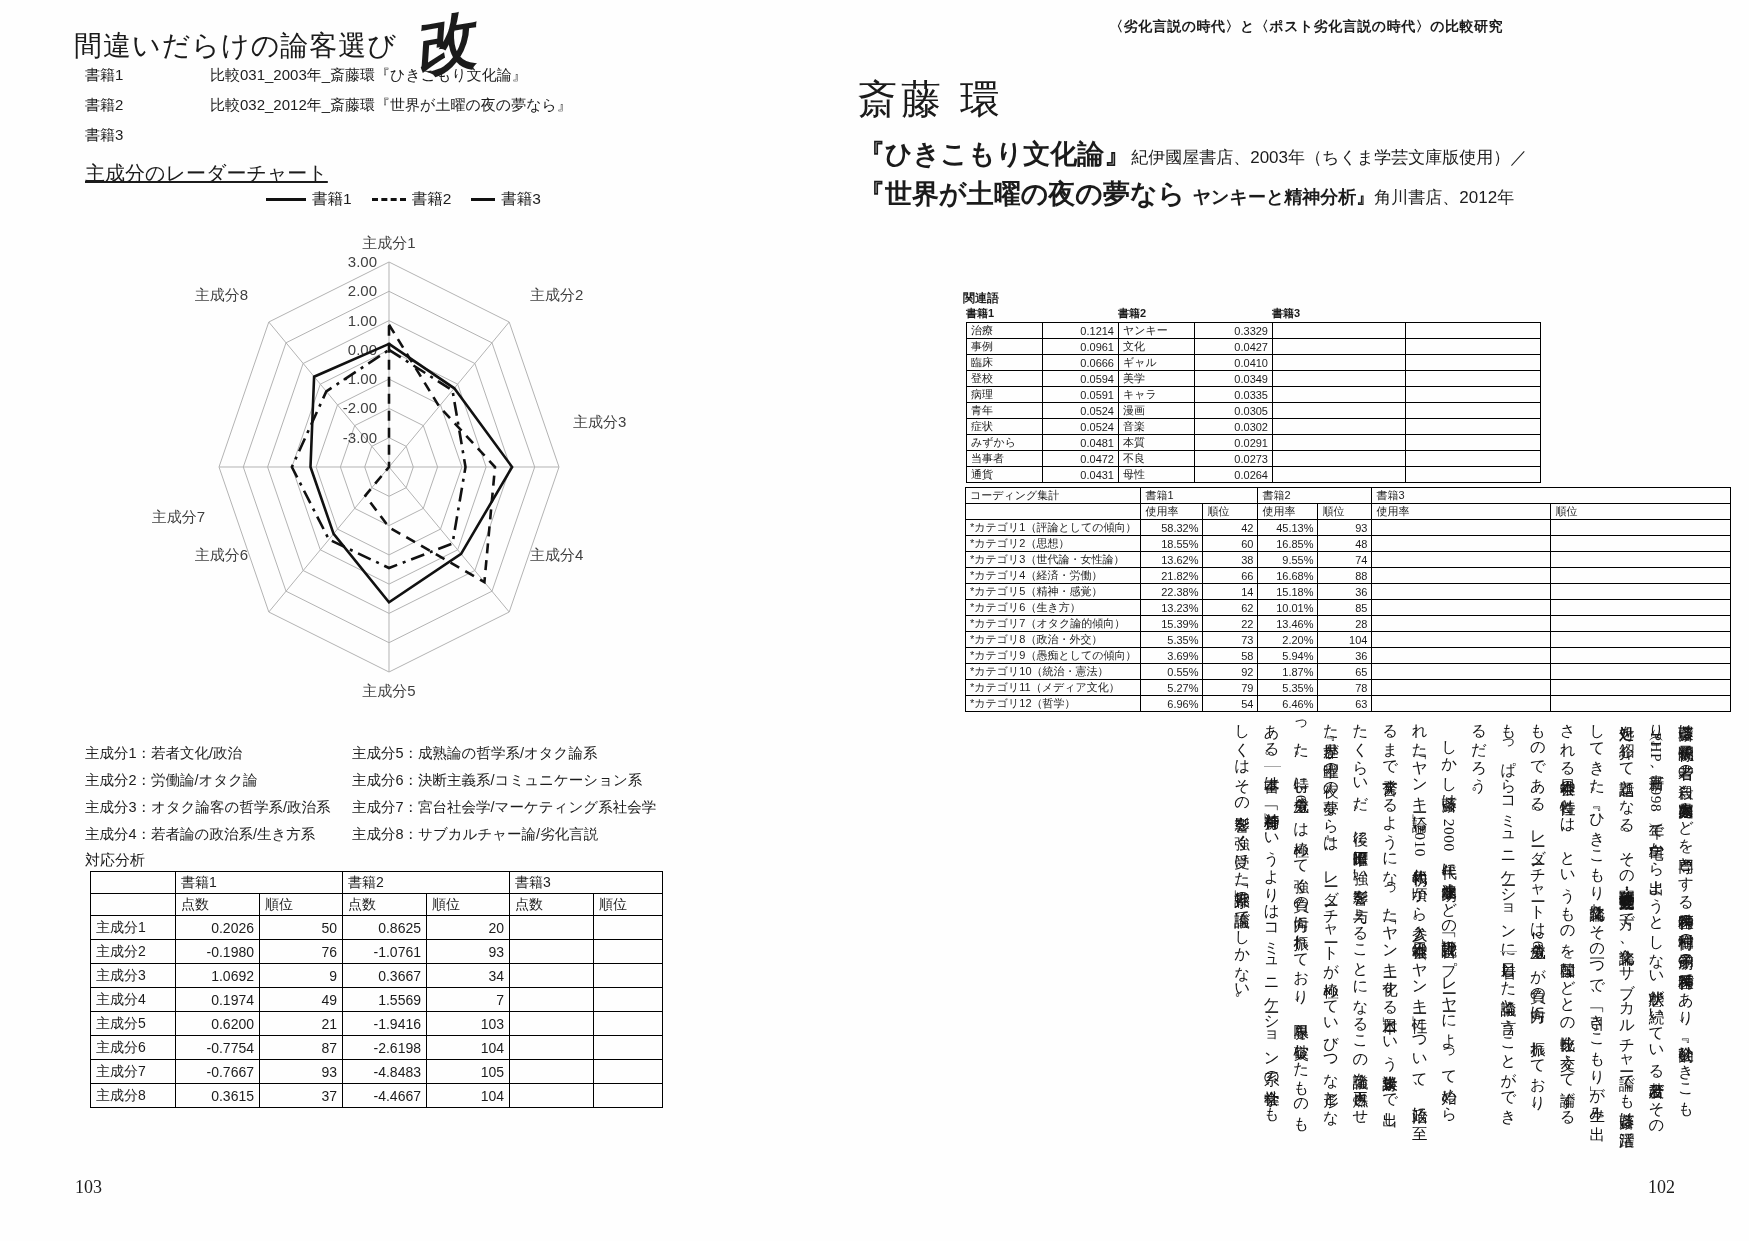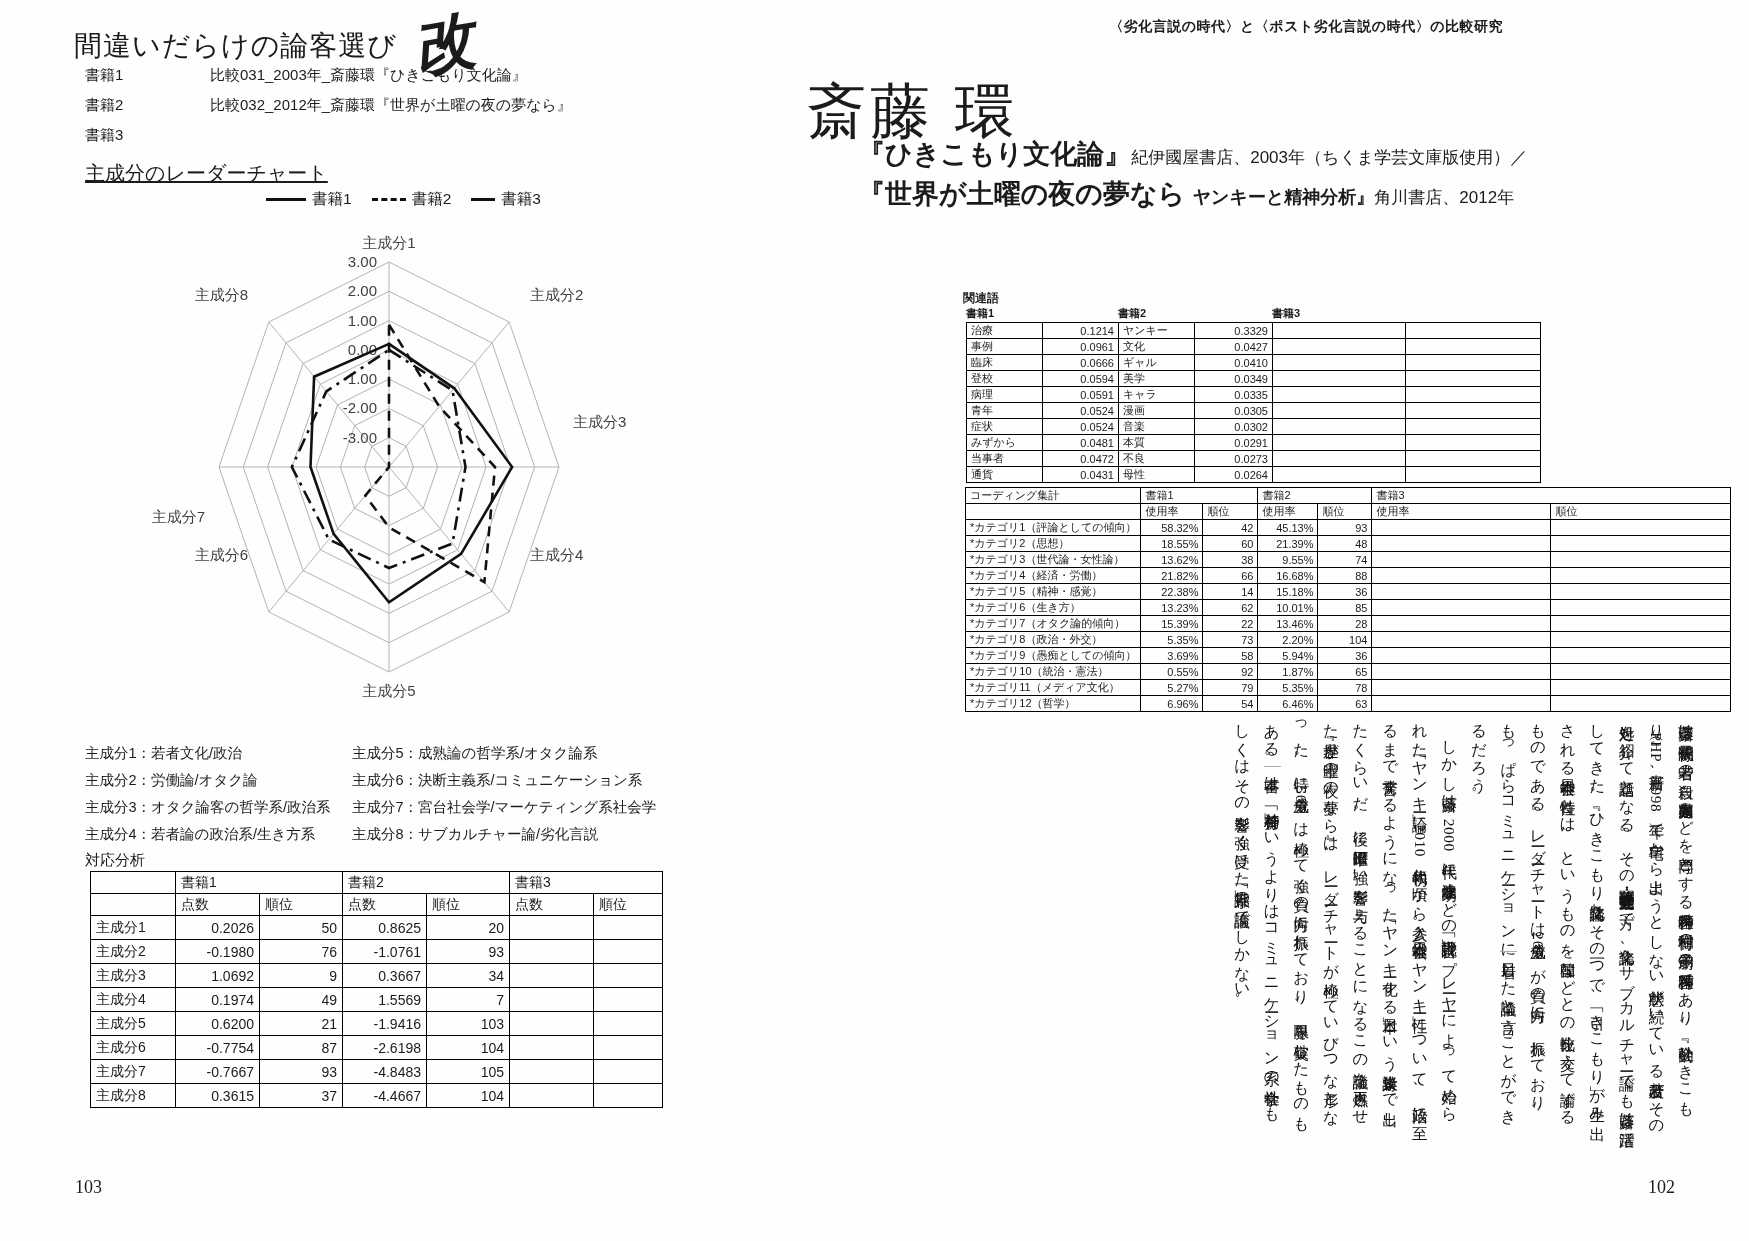--- a/index.html
+++ b/index.html
@@ -26,21 +26,21 @@
   .ca-table{left:90px;top:871px;font-size:14px;}
   .ca-table td,.ca-table th{border:1.5px solid #000;padding:1px 5px;font-weight:normal;
         text-align:left;overflow:hidden;white-space:nowrap;}
   .ca-table .num{text-align:right;}
   .ca-table thead td,.ca-table thead th{height:19px;}
   .ca-table tbody td{height:21px;}
   
   .rp-header{left:1100px;top:18px;width:403px;text-align:right;font-weight:bold;}
   .rp-header .h1{font-size:14px;letter-spacing:0.5px;}
   .rp-header .h2{font-size:15.5px;margin-top:6px;}
-  .author{left:806px;top:72px;font-size:60px;letter-spacing:4px;}
+  .author{left:857px;top:72px;font-size:40px;letter-spacing:4px;}
   .bookline{left:858px;top:136px;width:716px;line-height:37px;}
   .bookline .big{font-size:27px;font-weight:bold;text-align:center;}
   .bookline .mid{font-size:18px;font-weight:bold;}
   .bookline .small{font-size:17px;}
   .rw-title{left:963px;top:290px;font-size:12px;font-weight:bold;}
   .rw-heads{left:966px;top:306px;width:574px;font-size:11px;font-weight:bold;height:14px;}
   .rw-heads span{position:absolute;top:0;}
   .rw-table{left:966px;top:322px;font-size:11px;}
   .rw-table td{border:1px solid #000;padding:0 4px;height:13.9px;white-space:nowrap;overflow:hidden;}
   .rw-table .num{text-align:right;}
@@ -386,21 +386,21 @@
           <td class="num">42</td>
           <td class="num">45.13%</td>
           <td class="num">93</td>
           <td class="num"></td>
           <td class="num"></td>
         </tr>
         <tr>
           <td>*カテゴリ2（思想）</td>
           <td class="num">18.55%</td>
           <td class="num">60</td>
-          <td class="num">21.39%</td>
+          <td class="num">16.85%</td>
           <td class="num">48</td>
           <td class="num"></td>
           <td class="num"></td>
         </tr>
         <tr>
           <td>*カテゴリ3（世代論・女性論）</td>
           <td class="num">13.62%</td>
           <td class="num">38</td>
           <td class="num">9.55%</td>
           <td class="num">74</td>

